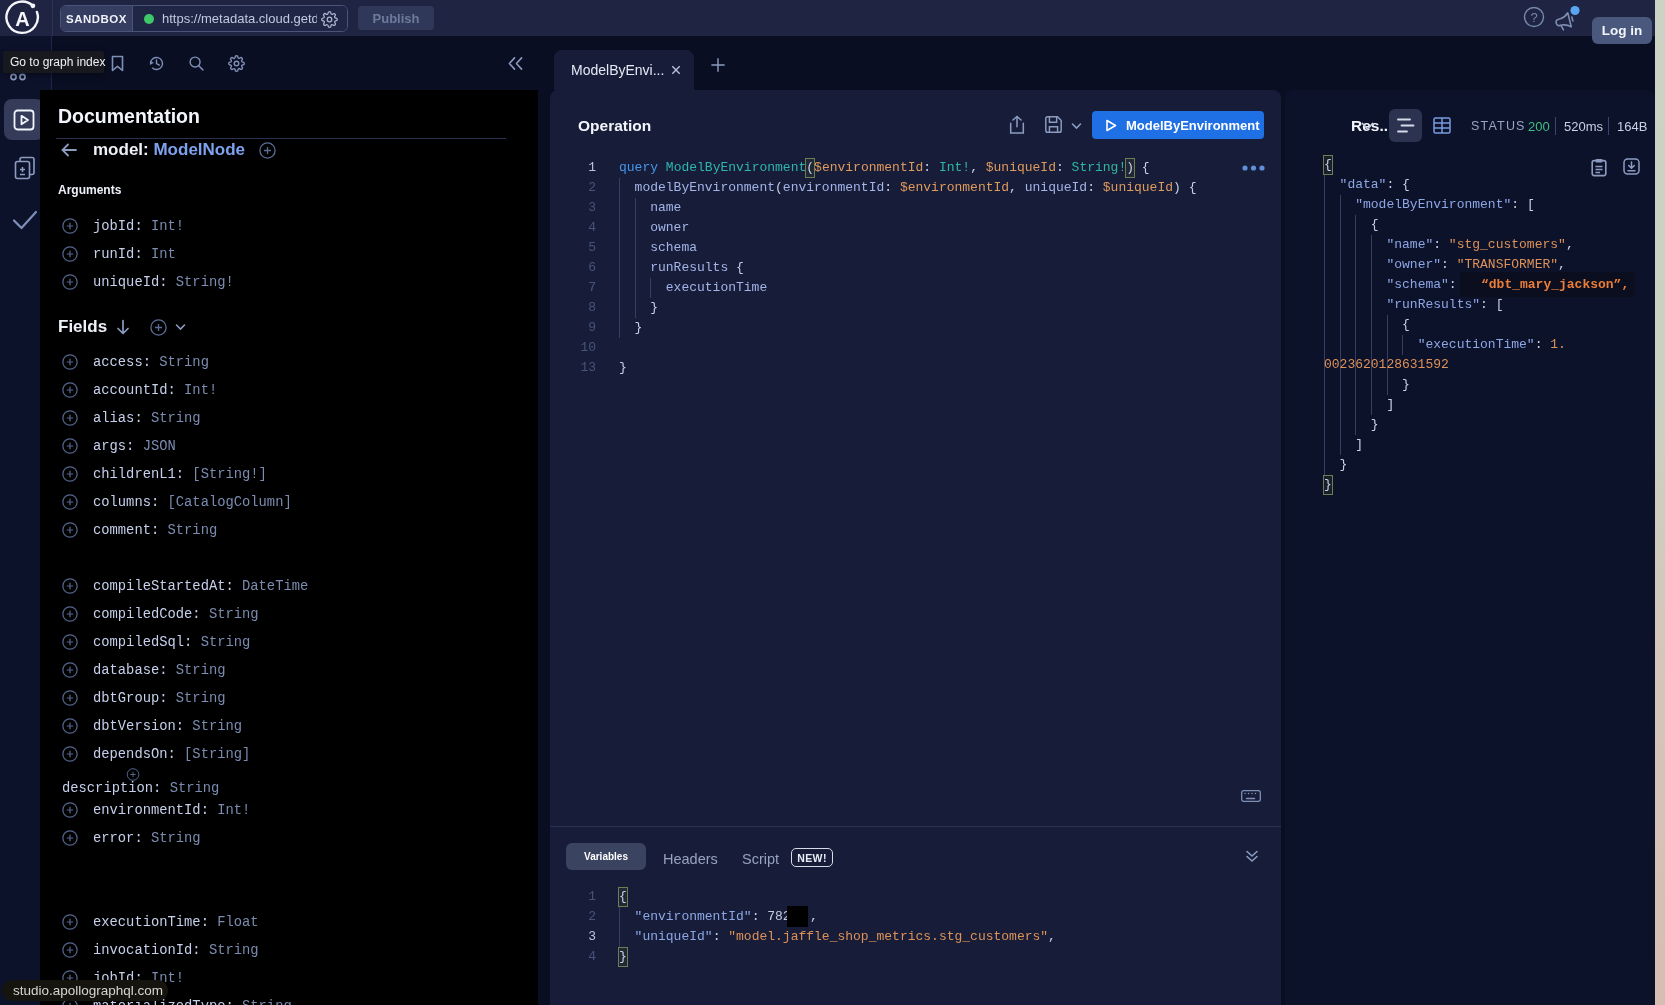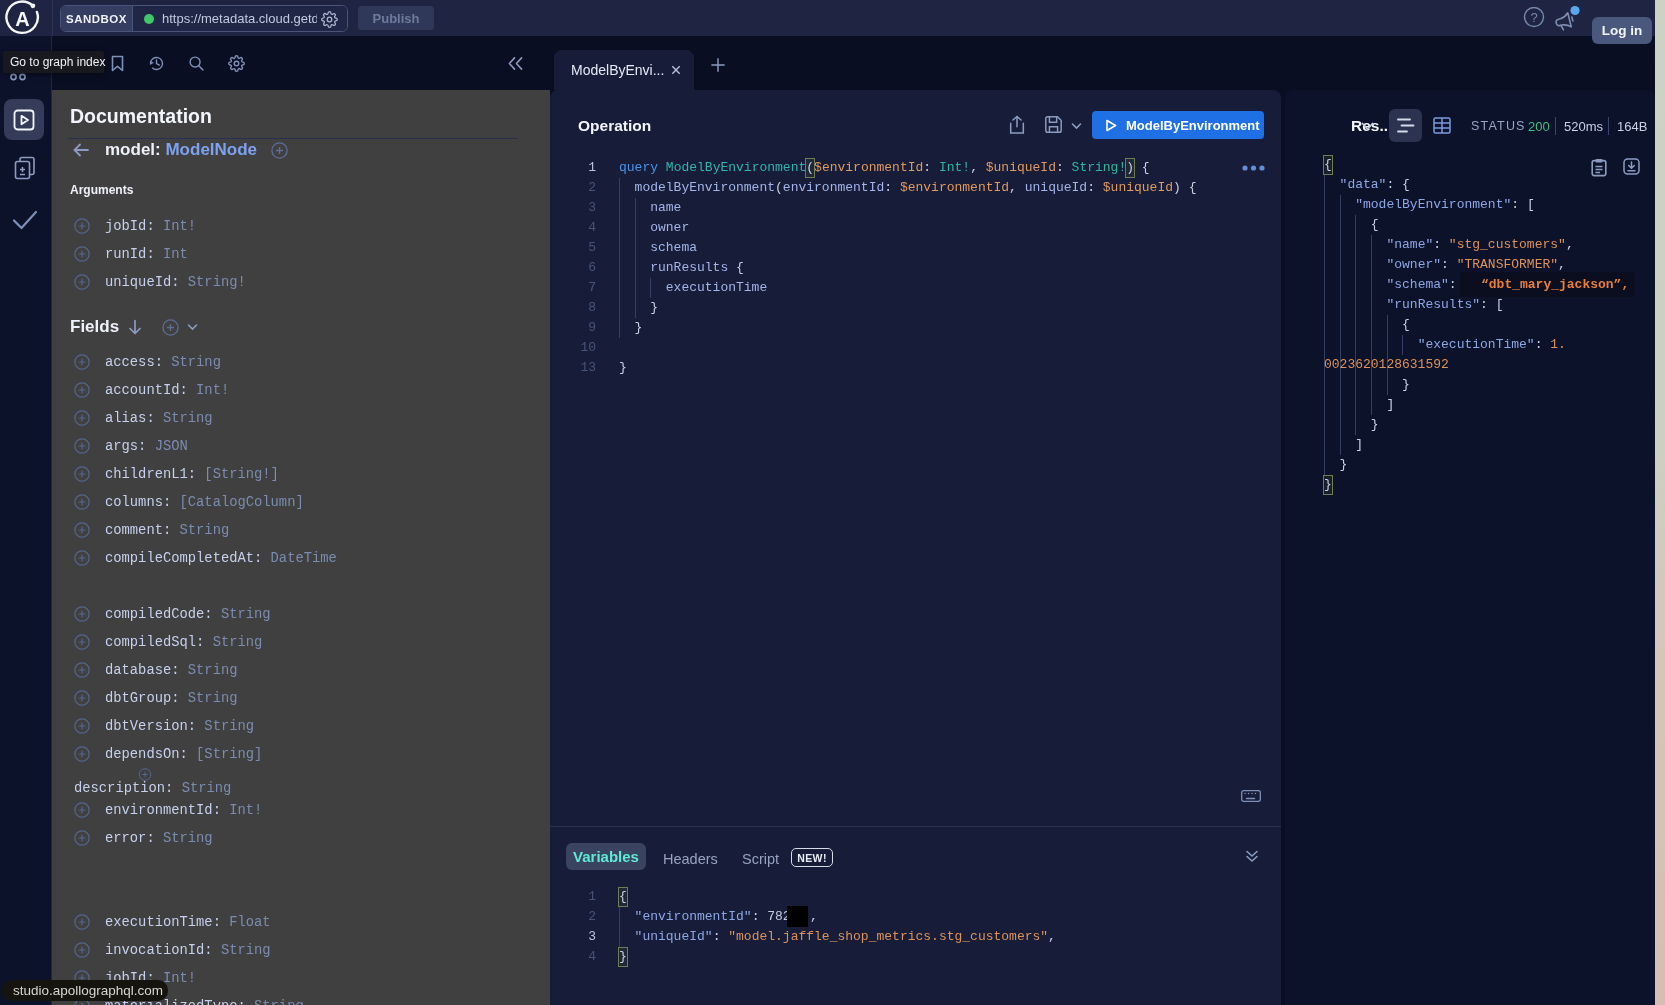--- a/index.html
+++ b/index.html
@@ -3,21 +3,21 @@
 <meta charset="utf-8">
 <style>
   * { margin:0; padding:0; box-sizing:border-box; }
   html,body { width:1665px; height:1005px; overflow:hidden; background:#0a0e23; font-family:"Liberation Sans", sans-serif; }
   .abs { position:absolute; }
   #page { position:relative; width:1665px; height:1005px; background:#0a0e23; }
   
   #topbar { left:0; top:0; width:1665px; height:36px; background:#1e2441; }
   
   #rail { left:0; top:36px; width:52px; height:969px; background:#0d122b; border-right:1px solid #1f2647; }
-  #docpanel { left:52px; top:90px; width:498px; height:915px; background:#404040;text-decoration:underline; }
+  #docpanel { left:40px; top:90px; width:498px; height:915px; background:#000000;text-decoration:underline; }
   #midpanel { left:550px; top:90px; width:731px; height:915px; background:#171d38; border-radius:8px 8px 0 0; }
   #rightpanel { left:1285px; top:90px; width:370px; height:915px; background:#0d122b; border-radius:8px 8px 0 0; }
   #strip { left:1655px; top:0; width:10px; height:1005px; background:linear-gradient(180deg,#ccd3c4 0%,#cbd1c2 40%,#d5c6ba 65%,#d6bdb1 100%); }
   .codeline { position:absolute; white-space:pre; font-family:"Liberation Mono", monospace; font-size:13px; line-height:20px; height:20px; }
   .ln { position:absolute; font-family:"Liberation Mono", monospace; font-size:13px; line-height:20px; height:20px; color:#47547a; text-align:right; width:20px; }
   .guide { position:absolute; width:1px; background:#343f63; }
   .kw { color:#4795e8; } .opn { color:#2eb5ac; } .vr { color:#df9a5e; }
   .ty { color:#2fb7a0; } .fl { color:#a3b4e8; } .pu { color:#c8d0e4; }
   .key { color:#8da6e4; } .str { color:#dd9258; } .num { color:#dd9258; } .vnum { color:#c2cadc; }
   .brk { outline:1px solid #6f7d52; outline-offset:0px; background:rgba(60,70,45,0.25); }
@@ -221,26 +221,26 @@
         </svg>
         <span class="fname">columns: <span class="ftype">[CatalogColumn]</span></span>
       </div>
     <div class="drow" style="top:426px;">
         <svg class="cp" width="16" height="16" viewBox="0 0 17 17" fill="none" stroke="#55678f" stroke-width="1.3">
           <circle cx="8.5" cy="8.5" r="7.6"></circle>
           <path d="M8.5 5 L8.5 12 M5 8.5 L12 8.5"></path>
         </svg>
         <span class="fname">comment: <span class="ftype">String</span></span>
       </div>
-    <div class="drow" style="top:454px;">
-        <svg class="cp" width="16" height="16" viewBox="0 0 17 17" fill="none" stroke="#55678f" stroke-width="1.3">
-          <circle cx="8.5" cy="8.5" r="7.6"></circle>
-          <path d="M8.5 5 L8.5 12 M5 8.5 L12 8.5"></path>
-        </svg>
-        <span class="fname">compileCompletedAt: <span class="ftype">DateTime</span></span>
+    <div class="drow" style="top:482px;">
+        <svg class="cp" width="16" height="16" viewBox="0 0 17 17" fill="none" stroke="#55678f" stroke-width="1.3">
+          <circle cx="8.5" cy="8.5" r="7.6"></circle>
+          <path d="M8.5 5 L8.5 12 M5 8.5 L12 8.5"></path>
+        </svg>
+        <span class="fname">compileStartedAt: <span class="ftype">DateTime</span></span>
       </div>
     <div class="drow" style="top:510px;">
         <svg class="cp" width="16" height="16" viewBox="0 0 17 17" fill="none" stroke="#55678f" stroke-width="1.3">
           <circle cx="8.5" cy="8.5" r="7.6"></circle>
           <path d="M8.5 5 L8.5 12 M5 8.5 L12 8.5"></path>
         </svg>
         <span class="fname">compiledCode: <span class="ftype">String</span></span>
       </div>
     <div class="drow" style="top:538px;">
         <svg class="cp" width="16" height="16" viewBox="0 0 17 17" fill="none" stroke="#55678f" stroke-width="1.3">
@@ -386,21 +386,21 @@
       </svg>
 
     <svg class="abs" style="left:691px;top:700px;" width="20" height="12" viewBox="0 0 20 12" fill="none" stroke="#7e90b8" stroke-width="1.3">
       <rect x="0.7" y="0.7" width="18.6" height="10.6" rx="2"></rect>
       <path d="M4 3.5 h.01 M7.5 3.5 h.01 M11 3.5 h.01 M14.5 3.5 h.01 M5.5 8.5 h8" stroke-linecap="round" stroke-width="1.5"></path>
     </svg>
 
     <div class="abs" style="left:0;top:736px;width:731px;height:1px;background:#2a3150;"></div>
 
     <div class="abs" style="left:16px;top:753px;width:80px;height:27px;background:#3a4360;border-radius:6px;display:flex;align-items:center;justify-content:center;">
-      <span style="font-size:15px;font-weight:bold;color:#5eead4;">Variables</span>
+      <span style="font-size:10px;font-weight:bold;color:#ffffff;">Variables</span>
     </div>
     <div class="abs" style="left:113px;top:761px;font-size:14.5px;color:#96a2c0;">Headers</div>
     <div class="abs" style="left:192px;top:761px;font-size:14.5px;color:#96a2c0;">Script</div>
     <div class="abs" style="left:241px;top:758px;width:42px;height:19px;border:1.5px solid #d6dbe8;border-radius:5px;display:flex;align-items:center;justify-content:center;">
       <span style="font-size:10.5px;font-weight:bold;letter-spacing:0.4px;color:#e8ecf6;">NEW!</span>
     </div>
     <svg class="abs" style="left:695px;top:760px;" width="14" height="13" viewBox="0 0 14 13" fill="none" stroke="#8c9cc0" stroke-width="1.6">
       <path d="M2 1.5 L7 6 L12 1.5 M2 6.5 L7 11 L12 6.5" stroke-linecap="round" stroke-linejoin="round"></path>
     </svg>
     <div class="abs" style="left:975px;top:793px;font-size:12.5px;letter-spacing:0.5px;color:#9aa6c4;">JSON</div>

